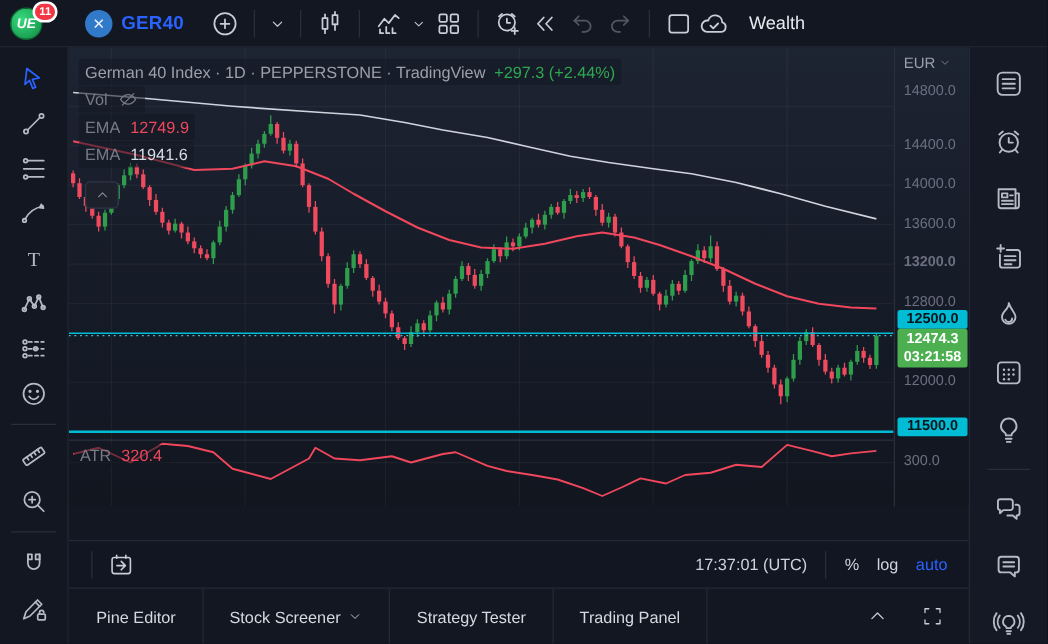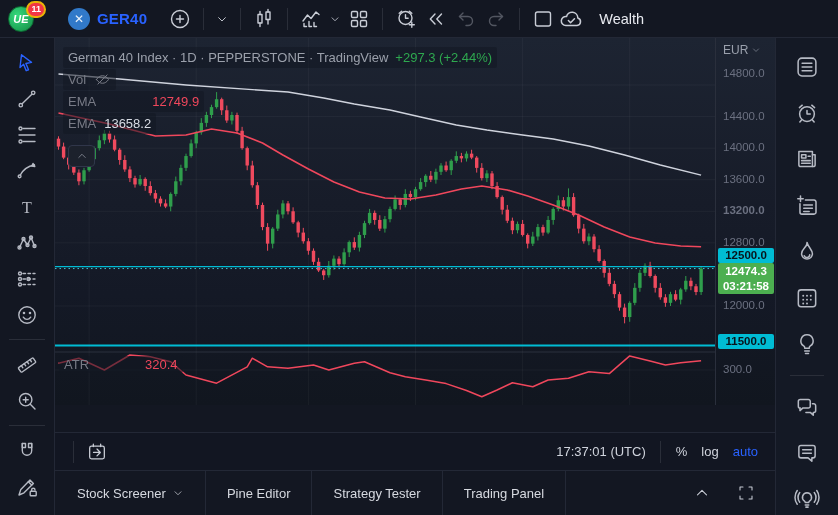--- a/index.html
+++ b/index.html
@@ -11,21 +11,21 @@
   .topbar { height:38px; flex:0 0 38px; display:flex; align-items:center; padding:0 6px 0 8px;
     background:#131722; border-bottom:1px solid #232836; white-space:nowrap; overflow:hidden; }
   .tb-group { display:flex; align-items:center; }
   .sep { width:1px; height:22px; background:#2a2e39; margin:0 8px; flex:0 0 1px; }
   .logo-wrap { position:relative; width:34px; height:32px; margin-right:26px; }
   .logo { position:absolute; left:0; top:3px; width:26px; height:26px; border-radius:50%;
     background:radial-gradient(circle at 35% 35%, #35d97c, #128a43); border:1px solid #0c6b33;
     color:#fff; font-style:italic; font-weight:bold; font-size:11px; display:flex; align-items:center; justify-content:center; }
   .badge { position:absolute; right:-4px; top:-2px; min-width:17px; height:17px; border-radius:9px;
     background:#f23645; color:#fff; font-size:9px; font-weight:bold; display:flex; align-items:center;
-    justify-content:center; padding:0 3px; border:2px solid #eab308; }
+    justify-content:center; padding:0 3px; border:2px solid #ffffff; }
   .sym-circle { width:22px; height:22px; border-radius:50%; background:#3179c9; color:#eaf2fb;
     display:flex; align-items:center; justify-content:center; font-size:12px; font-weight:bold; margin-right:7px; }
   .sym-name { color:#2962ff; font-weight:bold; font-size:15px; letter-spacing:.2px; margin-right:18px; cursor:pointer; }
   .iconbtn { display:flex; align-items:center; justify-content:center; width:30px; height:30px;
     border-radius:4px; color:#c9cdd6; cursor:pointer; flex:0 0 auto; }
   .interval { font-size:13.5px; color:#c9cdd6; padding:0 8px; height:26px; display:flex; align-items:center; cursor:pointer; border-radius:3px; }
   .interval.active { color:#2962ff; font-weight:bold; }
   .dim { opacity:.35; }
   .cloud-label { font-size:14.5px; color:#e8eaf0; margin-left:15px; }
   .ic { stroke:currentColor; fill:none; stroke-width:1.4; stroke-linecap:round; stroke-linejoin:round; }
@@ -45,21 +45,21 @@
   .plot { position:relative; grid-column:1; grid-row:1; overflow:hidden;
     background:linear-gradient(180deg,#1d2432 0%, #171c29 45%, #141926 70%, #11161f 100%); }
   #chart-svg { display:block; }
 
   .legend { position:absolute; top:9px; left:8px; font-size:13px; z-index:4; pointer-events:none; }
   .legend-row { display:flex; align-items:center; height:21px; width:fit-content;
     background:rgba(19,23,34,.55); padding:0 5px; border-radius:2px; margin-bottom:1px; }
   .legend-title { color:#9ba0ab;text-align:right; }
   .legend-change { color:#2ea84f; margin-left:7px; }
   .legend-label { color:#787b86; margin-right:8px; }
-  .v-red { color:#f0475c;margin-left:48px; }
+  .v-red { color:#f0475c; }
   .v-white { color:#d8dce4; }
   .eye-off { color:#787b86; display:flex; }
 
   .pane-collapse { position:absolute; left:13px; top:107px; width:27px; height:22px; z-index:4;
     background:#1c212c; border:1px solid #30364a; border-radius:4px; color:#8a8f9b;
     display:flex; align-items:center; justify-content:center; cursor:pointer; }
 
   .atr-legend { position:absolute; left:4px; top:318px; z-index:4; font-size:13px; display:flex; 
     background:rgba(19,23,34,.55); padding:1px 5px; border-radius:2px; pointer-events:none; }
 
@@ -634,21 +634,21 @@
                     <path d="M5.5 18.5l13-13"></path>
                   </svg>
               </span>
             </div>
             <div class="legend-row">
               <span class="legend-label">EMA</span>
               <span class="v-red">12749.9</span>
             </div>
             <div class="legend-row">
               <span class="legend-label">EMA</span>
-              <span class="v-white">13658.2</span>
+              <span class="v-white">11941.6</span>
             </div>
           </div>
 
           <div class="pane-collapse">
             <span style="display:flex">
               <svg class="ic" width="14" height="14" viewBox="0 0 24 24">
                   <path d="M6.5 14.5L12 9l5.5 5.5"></path>
                 </svg>
             </span>
           </div>
@@ -703,29 +703,29 @@
           <div class="clock">17:37:01 (UTC)</div>
           <div class="sep"></div>
           <div class="scale-btn">%</div>
           <div class="scale-btn">log</div>
           <div class="scale-btn active">auto</div>
         </div>
       </div>
 
       <div class="tabs-bar">
         <div class="tab">
+          <span>Pine Editor</span>
+        </div>
+        <div class="tab">
           <span>Stock Screener</span>
           <span style="display:flex">
             <svg class="ic" width="12" height="12" viewBox="0 0 24 24">
                 <path d="M6 9.5l6 6 6-6"></path>
               </svg>
           </span>
-        </div>
-        <div class="tab">
-          <span>Pine Editor</span>
         </div>
         <div class="tab">
           <span>Strategy Tester</span>
         </div>
         <div class="tab">
           <span>Trading Panel</span>
         </div>
         <div class="tabs-right">
           <span class="iconbtn">
             <svg class="ic" width="18" height="18" viewBox="0 0 24 24">

